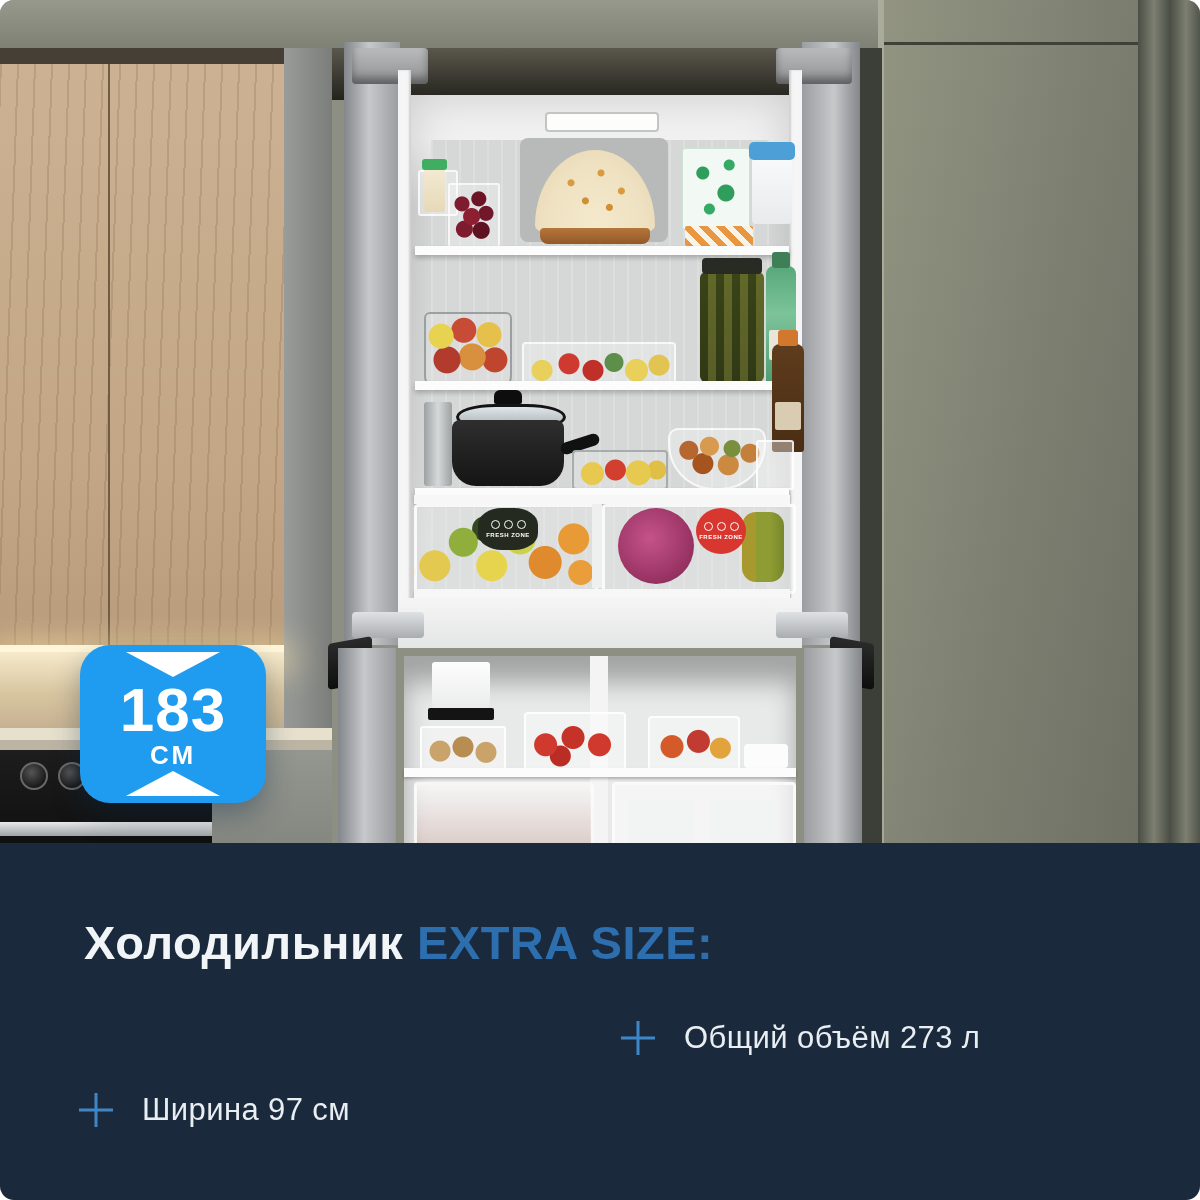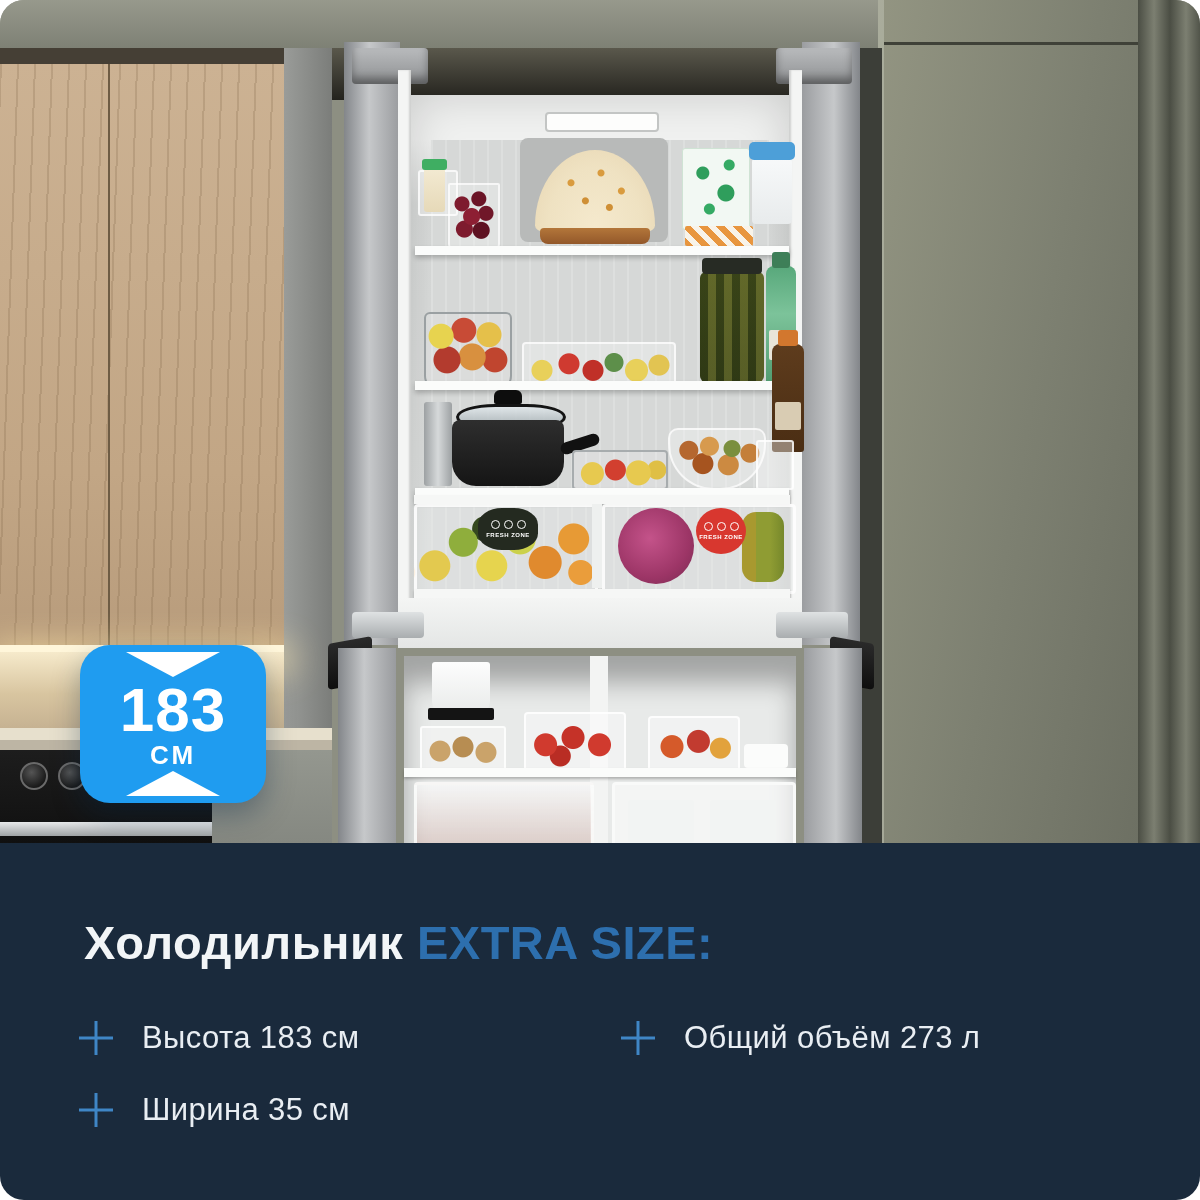--- a/index.html
+++ b/index.html
@@ -1,16 +1,16 @@
 <!DOCTYPE html>
 <html><head>
 <meta charset="utf-8">
 <style>
   html,body{margin:0;padding:0;background:#ffffff;font-family:"Liberation Sans",sans-serif;}
-  .card{position:relative;width:1200px;height:1200px;border-radius:24px;overflow:hidden;background:#fff;}
+  .card{position:relative;width:1200px;height:1200px;border-radius:14px;overflow:hidden;background:#fff;}
   .photo{position:absolute;left:0;top:0;width:1200px;height:843px;background:#8d8f82;}
   .abs{position:absolute;}
 
   
   .sage-top{left:0;top:0;width:878px;height:48px;background:linear-gradient(180deg,#97998c,#7e8175);}
   .dark-strip{left:0;top:48px;width:332px;height:16px;background:#453f35;}
   .wood{left:0;top:64px;width:332px;height:582px;
     background:repeating-linear-gradient(92deg,rgba(120,94,64,.22) 0 2px,rgba(0,0,0,0) 2px 17px),
                linear-gradient(180deg,#ccb293,#c2a685 70%,#b89c7c);}
   .wood-seam{top:64px;width:2px;height:582px;background:#6e5c44;}
@@ -337,34 +337,27 @@
     </div>
   </div>
 
   <div class="panel">
     <div class="title">
       <span>Холодильник</span>
       <span> </span>
       <span class="accent">EXTRA SIZE:</span>
     </div>
 
-    <div class="feat" style="left:78px;top:173px;">
-      <svg class="plus" viewBox="0 0 36 36">
-        <line x1="18" y1="1" x2="18" y2="35" stroke="#3f86c6" stroke-width="3"></line>
-        <line x1="1" y1="18" x2="35" y2="18" stroke="#3f86c6" stroke-width="3"></line>
-      </svg>
-      <span class="feat-label">Высота 183 см</span>
-    </div>
 
     <div class="feat" style="left:78px;top:245px;">
       <svg class="plus" viewBox="0 0 36 36">
         <line x1="18" y1="1" x2="18" y2="35" stroke="#3f86c6" stroke-width="3"></line>
         <line x1="1" y1="18" x2="35" y2="18" stroke="#3f86c6" stroke-width="3"></line>
       </svg>
-      <span class="feat-label">Ширина 35 см</span>
+      <span class="feat-label">Ширина 97 см</span>
     </div>
 
     <div class="feat" style="left:620px;top:173px;">
       <svg class="plus" viewBox="0 0 36 36">
         <line x1="18" y1="1" x2="18" y2="35" stroke="#3f86c6" stroke-width="3"></line>
         <line x1="1" y1="18" x2="35" y2="18" stroke="#3f86c6" stroke-width="3"></line>
       </svg>
       <span class="feat-label">Общий объём 273 л</span>
     </div>
 

